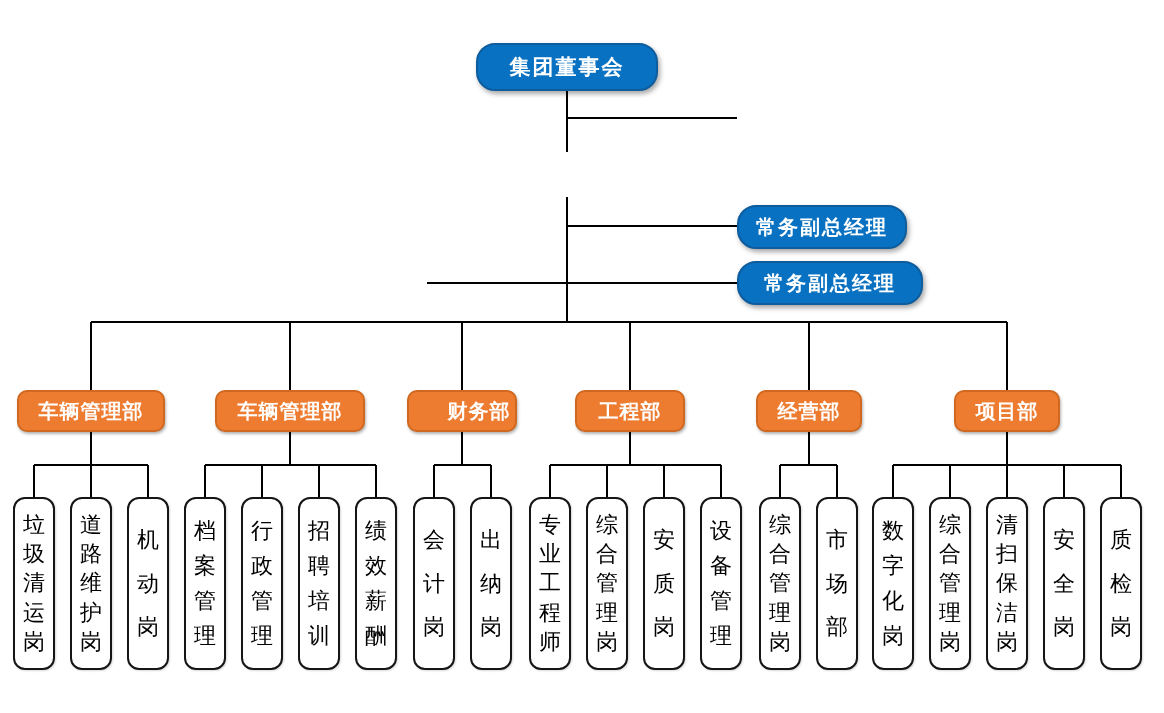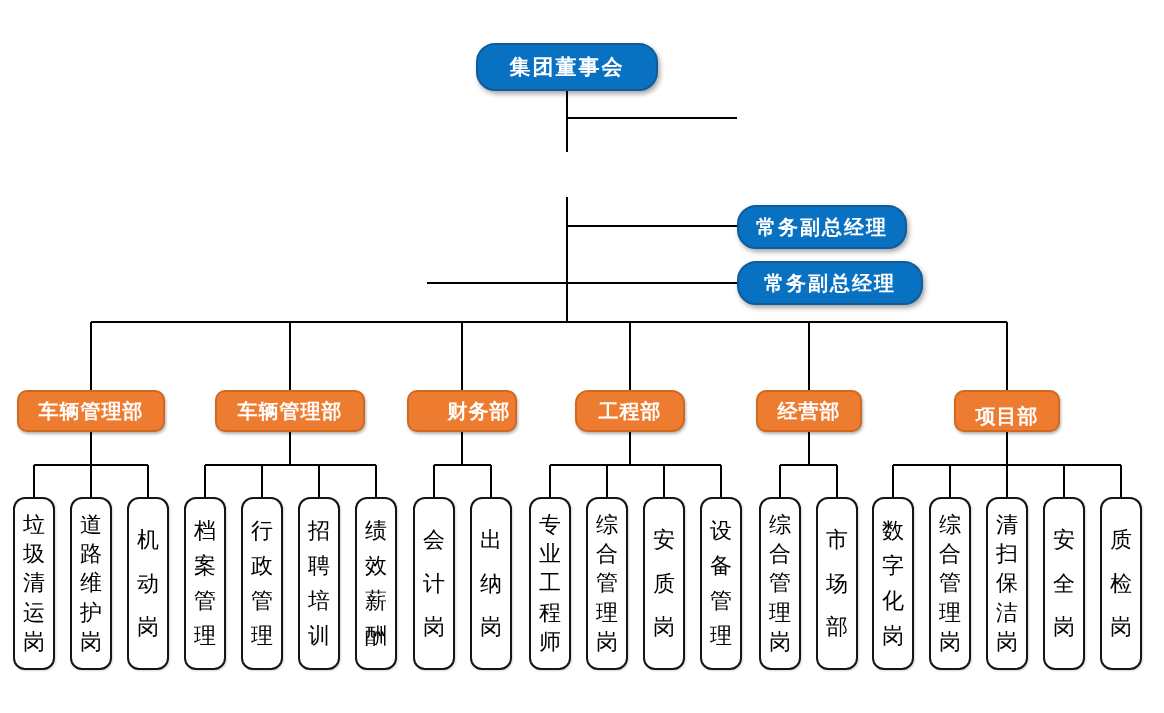--- a/index.html
+++ b/index.html
@@ -142,21 +142,21 @@
       <div class="plabel">
         <span>出</span>
         <span>纳</span>
         <span>岗</span>
       </div>
     </div>
     <div class="vline" style="left: 461.25px; top: 432px; width: 1.5px; height: 33px;"></div>
     <div class="hline" style="left: 434px; top: 464.25px; width: 57px; height: 1.5px;"></div>
     <div class="vline" style="left: 433.25px; top: 465px; width: 1.5px; height: 32px;"></div>
     <div class="vline" style="left: 490.25px; top: 465px; width: 1.5px; height: 32px;"></div>
-    <div class="dbox" style="left: 575px; width: 110px; border-radius: 13px;">
+    <div class="dbox" style="left: 575px; width: 110px;">
       <span>工程部</span>
     </div>
     <div class="pbox" style="left: 529px;">
       <div class="plabel">
         <span>专</span>
         <span>业</span>
         <span>工</span>
         <span>程</span>
         <span>师</span>
       </div>
@@ -207,21 +207,21 @@
       <div class="plabel">
         <span>市</span>
         <span>场</span>
         <span>部</span>
       </div>
     </div>
     <div class="vline" style="left: 808.25px; top: 432px; width: 1.5px; height: 33px;"></div>
     <div class="hline" style="left: 780px; top: 464.25px; width: 57px; height: 1.5px;"></div>
     <div class="vline" style="left: 779.25px; top: 465px; width: 1.5px; height: 32px;"></div>
     <div class="vline" style="left: 836.25px; top: 465px; width: 1.5px; height: 32px;"></div>
-    <div class="dbox" style="left: 954px; width: 106px; align-items: flex-end;">
+    <div class="dbox" style="left: 954px; width: 106px;">
       <span>项目部</span>
     </div>
     <div class="pbox" style="left: 872px;">
       <div class="plabel">
         <span>数</span>
         <span>字</span>
         <span>化</span>
         <span>岗</span>
       </div>
     </div>

